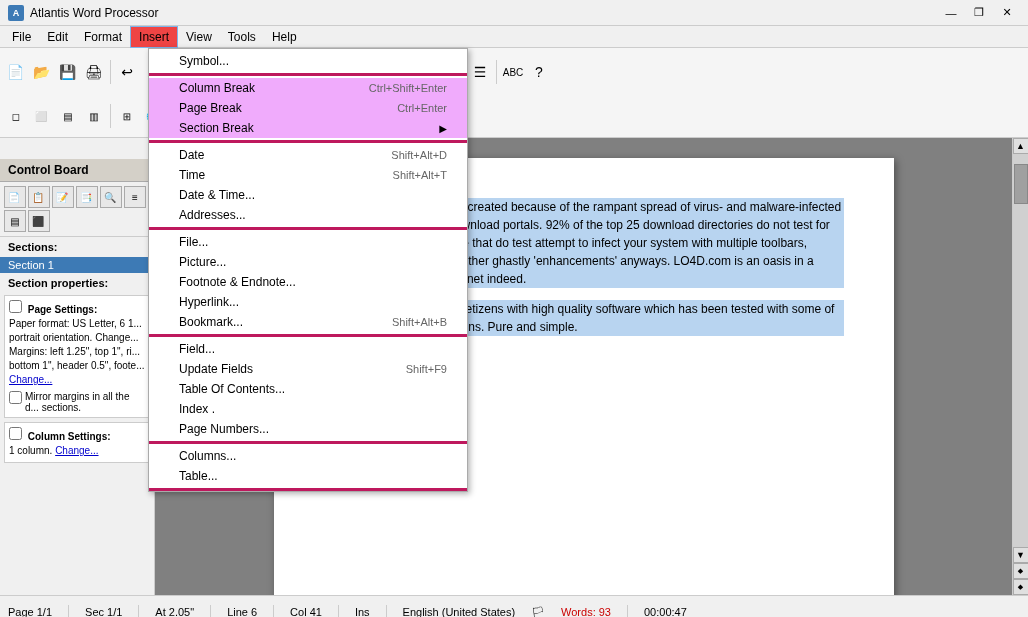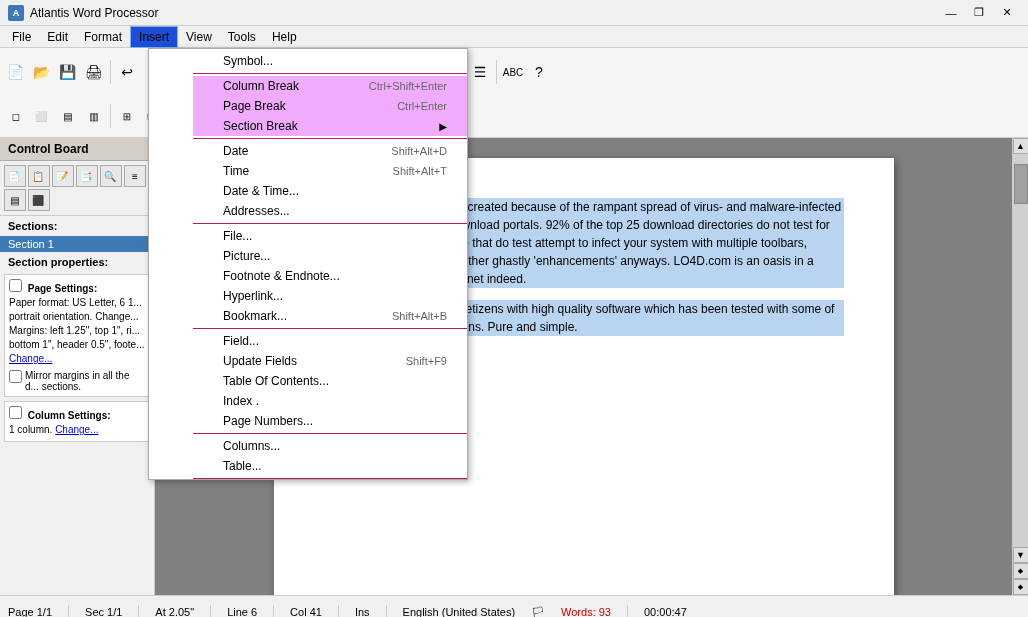--- a/index.html
+++ b/index.html
@@ -33,21 +33,21 @@
       border-bottom: 1px solid #ccc;
     }
     .menu-item {
       padding: 2px 8px;
       cursor: pointer;
       font-size: 12px;
       height: 22px;
       display: flex;
       align-items: center;
     }
-    .menu-item.active { background: #1d4ed8; border: 1px solid #7eb4ea; }
+    .menu-item.active { background: #ef4444; border: 1px solid #7eb4ea; }
 
     
     #toolbar-area {
       background: #f5f5f5;
       border-bottom: 1px solid #ccc;
       padding: 2px 4px;
       display: flex;
       align-items: center;
       flex-wrap: wrap;
       height: 90px;
@@ -78,20 +78,21 @@
     }
 
     
     #left-panel {
       width: 155px;
       background: #f0f0f0;
       border-right: 1px solid #ccc;
       overflow: hidden;
       display: flex;
       flex-direction: column;
+      margin-top: 21px;
     }
     #control-board-title {
       background: #d4d0c8;
       padding: 4px 8px;
       font-weight: bold;
       font-size: 12px;
       border-bottom: 1px solid #aaa;
     }
     #control-board-icons {
       display: flex;
@@ -191,23 +192,22 @@
       top: 48px;
       left: 148px;
       width: 320px;
       background: white;
       border: 1px solid #aaa;
       box-shadow: 2px 2px 6px rgba(0,0,0,0.3);
       z-index: 1000;
       font-size: 12px;
     }
     .menu-section {
-      border-bottom: 1px solid #be185d;
+      border-bottom: 3px solid #be185d;
       padding: 2px 0;
-      margin-left: 44px;
     }
     .drop-item {
       display: flex;
       align-items: center;
       padding: 3px 20px 3px 30px;
       cursor: pointer;
       position: relative;
     }
     .drop-item .item-label { flex: 1; }
     .drop-item .item-shortcut { color: #666; margin-left: 20px; font-size: 11px; }

